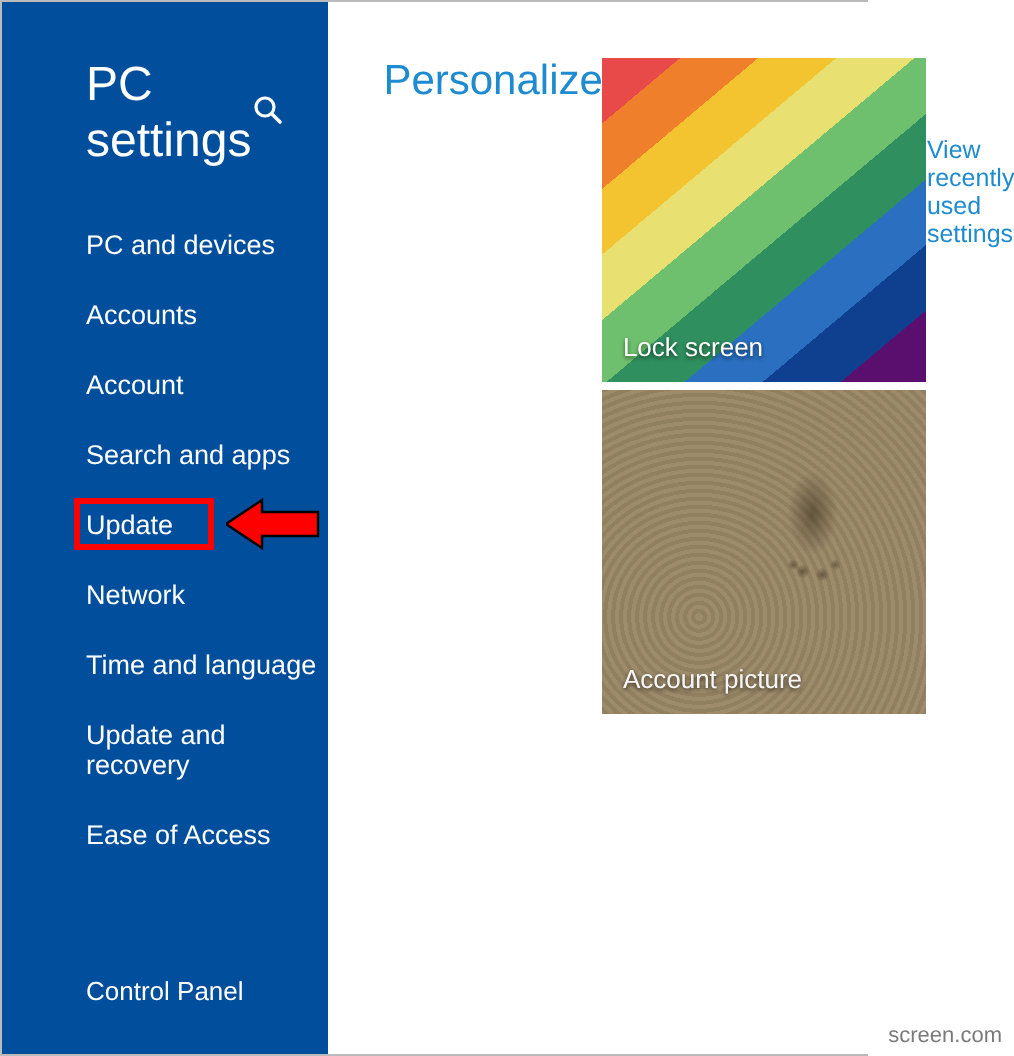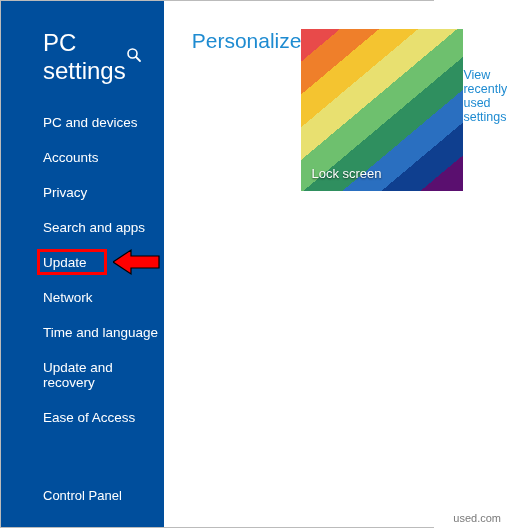--- a/index.html
+++ b/index.html
@@ -162,21 +162,21 @@
         <svg width="16" height="16" viewBox="0 0 16 16">
             <circle cx="6.5" cy="6.5" r="4.5" fill="none" stroke="#fff" stroke-width="1.6"></circle>
             <line x1="10" y1="10" x2="14" y2="14" stroke="#fff" stroke-width="1.8" stroke-linecap="round"></line>
           </svg>
       </span>
     </div>
 
     <div class="sidebar-list">
       <div class="sidebar-item"><span>PC and devices</span></div>
       <div class="sidebar-item"><span>Accounts</span></div>
-      <div class="sidebar-item"><span>Privacy</span></div>
+      <div class="sidebar-item"><span>Account</span></div>
       <div class="sidebar-item"><span>Search and apps</span></div>
       <div class="sidebar-item"><span>Update</span></div>
       <div class="sidebar-item"><span>Network</span></div>
       <div class="sidebar-item"><span>Time and language</span></div>
       <div class="sidebar-item"><span>Update and recovery</span></div>
       <div class="sidebar-item"><span>Ease of Access</span></div>
     </div>
 
     <div class="highlight-box"></div>
     <div class="arrow-annot">
@@ -190,22 +190,25 @@
     </div>
   </nav>
 
   <main class="content">
     <div class="content-title">Personalize</div>
 
     <div class="tiles">
       <div class="tile tile-lock">
         <span class="caption">Lock screen</span>
       </div>
+      <div class="tile tile-account">
+        <span class="caption">Account picture</span>
+      </div>
     </div>
 
     <div class="recent-link">
       <span>View recently used settings</span>
     </div>
   </main>
 
 </div>
 
-<div class="watermark">used.com</div>
+<div class="watermark">screen.com</div>
 
 </body></html>

